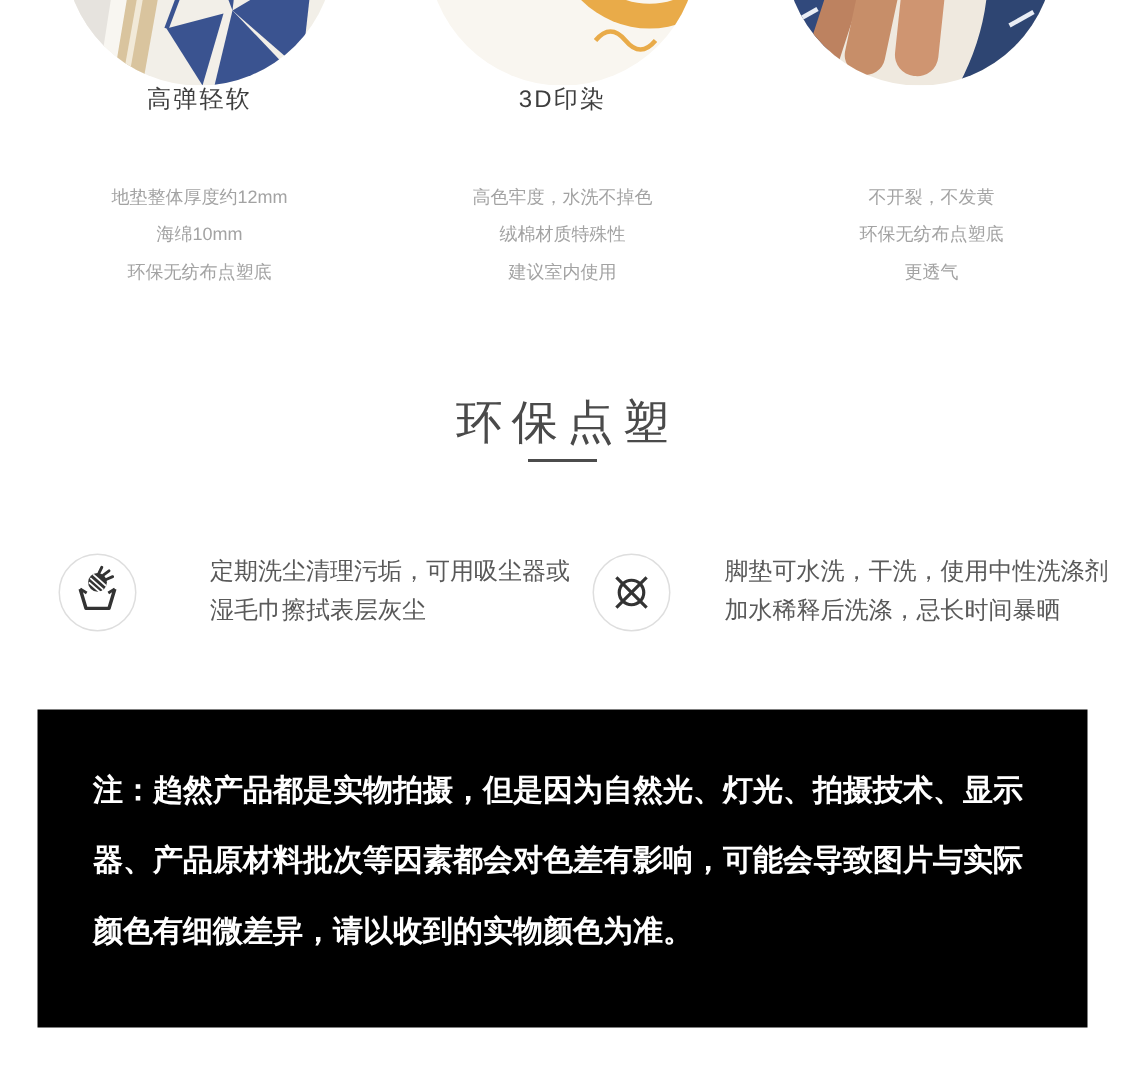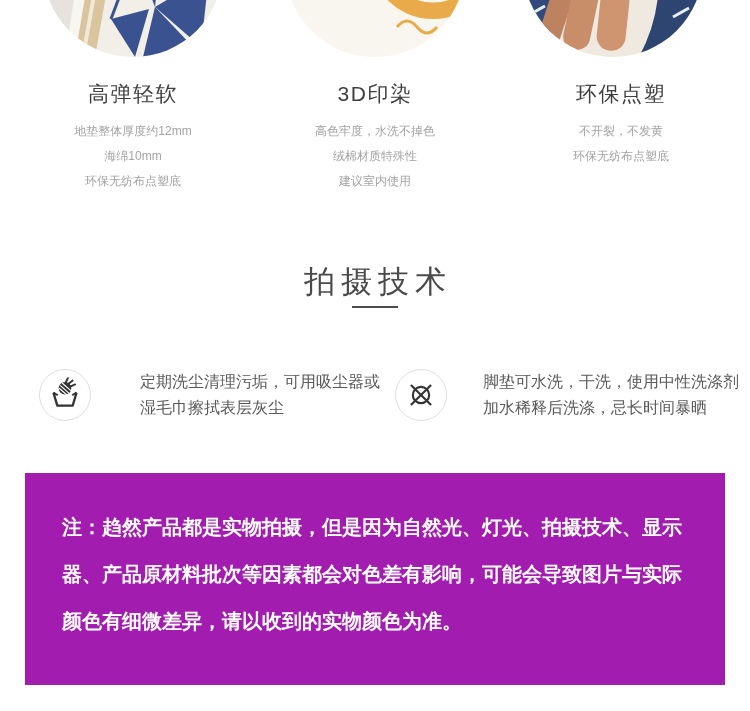--- a/index.html
+++ b/index.html
@@ -2,38 +2,38 @@
 <html><head>
 <meta charset="utf-8">
 <style>
   * { margin:0; padding:0; box-sizing:border-box; }
   body { background:#fff; font-family:"Liberation Sans","DejaVu Sans",sans-serif; }
   .page { position:relative; width:750px; height:711px; margin:0 auto; background:#fff; overflow:hidden; }
 
   
   .photo-circle { position:absolute; top:-123px; width:180px; height:180px; border-radius:50%; overflow:hidden; }
   .photo-circle svg { display:block; }
-  .feature-title { position:absolute; top:80px; width:250px; text-align:center;
-                   font-size:21px; letter-spacing:1.5px; color:#3e3e3e; font-weight:400; }
+  .feature-title { position:absolute; top:56px; width:250px; text-align:center;
+                   font-size:16px; letter-spacing:1.5px; color:#3e3e3e; font-weight:400; }
   .feature-desc { position:absolute; top:119px; width:260px; text-align:center;
                   font-size:12px; line-height:25px; color:#a3a3a3; }
   .feature-desc span { display:block; }
 
   
   .care-heading { position:absolute; top:261px; left:0; width:750px; text-align:center;
                   font-size:31px; letter-spacing:6px; padding-left:6px; color:#4a4a4a; font-weight:400; }
   .care-underline { position:absolute; top:306px; left:352px; width:46px; height:2px; background:#4c4c4c; }
   .care-icon { position:absolute; top:369px; width:52px; height:52px; border:1px solid #dedede;
                border-radius:50%; display:flex; align-items:center; justify-content:center; }
   .care-text { position:absolute; top:369px; font-size:16px; line-height:26px; color:#595959;margin-left:28px; }
   .care-text span { display:block; }
 
   
   .note-box { position:absolute; top:473px; left:25px; width:700px; height:212px;
-              background:#a21caf; padding:31px 35px 0 37px; }
+              background:#000000; padding:31px 35px 0 37px; }
   .note-box div { display:block; font-size:20px; line-height:47px; font-weight:bold;
                   color:#ffffff; white-space:nowrap; }
 </style>
 </head>
 <body>
 
 <div class="page">
 
   <div class="photo-circle" style="left:43px">
     <svg width="180" height="180" viewBox="0 0 180 180">
@@ -110,38 +110,38 @@
       <g stroke="#a96f4f" stroke-width="1.5" fill="none">
         <path d="M60 92 q12 6 26 4"></path>
           <path d="M58 116 q14 7 28 5"></path>
           <path d="M88 60 q10 5 20 3"></path>
       </g>
     </svg>
   </div>
 
   <h3 class="feature-title" style="left:8px">高弹轻软</h3>
   <h3 class="feature-title" style="left:250px">3D印染</h3>
-  <h3 class="feature-title" style="left:496px">环保点塑</h3>
 
   <div class="feature-desc" style="left:3px">
     <span>地垫整体厚度约12mm</span>
     <span>海绵10mm</span>
     <span>环保无纺布点塑底</span>
   </div>
   <div class="feature-desc" style="left:245px">
     <span>高色牢度，水洗不掉色</span>
     <span>绒棉材质特殊性</span>
     <span>建议室内使用</span>
   </div>
   <div class="feature-desc" style="left:491px">
     <span>不开裂，不发黄</span>
     <span>环保无纺布点塑底</span>
+    <span>更透气</span>
   </div>
 
-  <h2 class="care-heading">拍摄技术</h2>
+  <h2 class="care-heading">环保点塑</h2>
   <div class="care-underline"></div>
 
   <div class="care-icon" style="left:39px">
     <svg width="52" height="52" viewBox="0 0 52 52">
       <path d="M14 23.5 L18 37 H34 L38 23.5" fill="none" stroke="#333" stroke-width="2.4" stroke-linejoin="round"></path>
       <path d="M14 23.5 l4.5 2.8 M38 23.5 l-4.5 2.8" stroke="#333" stroke-width="2" fill="none"></path>
       <circle cx="26" cy="19" r="6.5" fill="#333"></circle>
       <g stroke="#fff" stroke-width="1.2">
         <line x1="21" y1="16" x2="30" y2="24"></line>
         <line x1="23" y1="13.5" x2="32" y2="21.5"></line>

